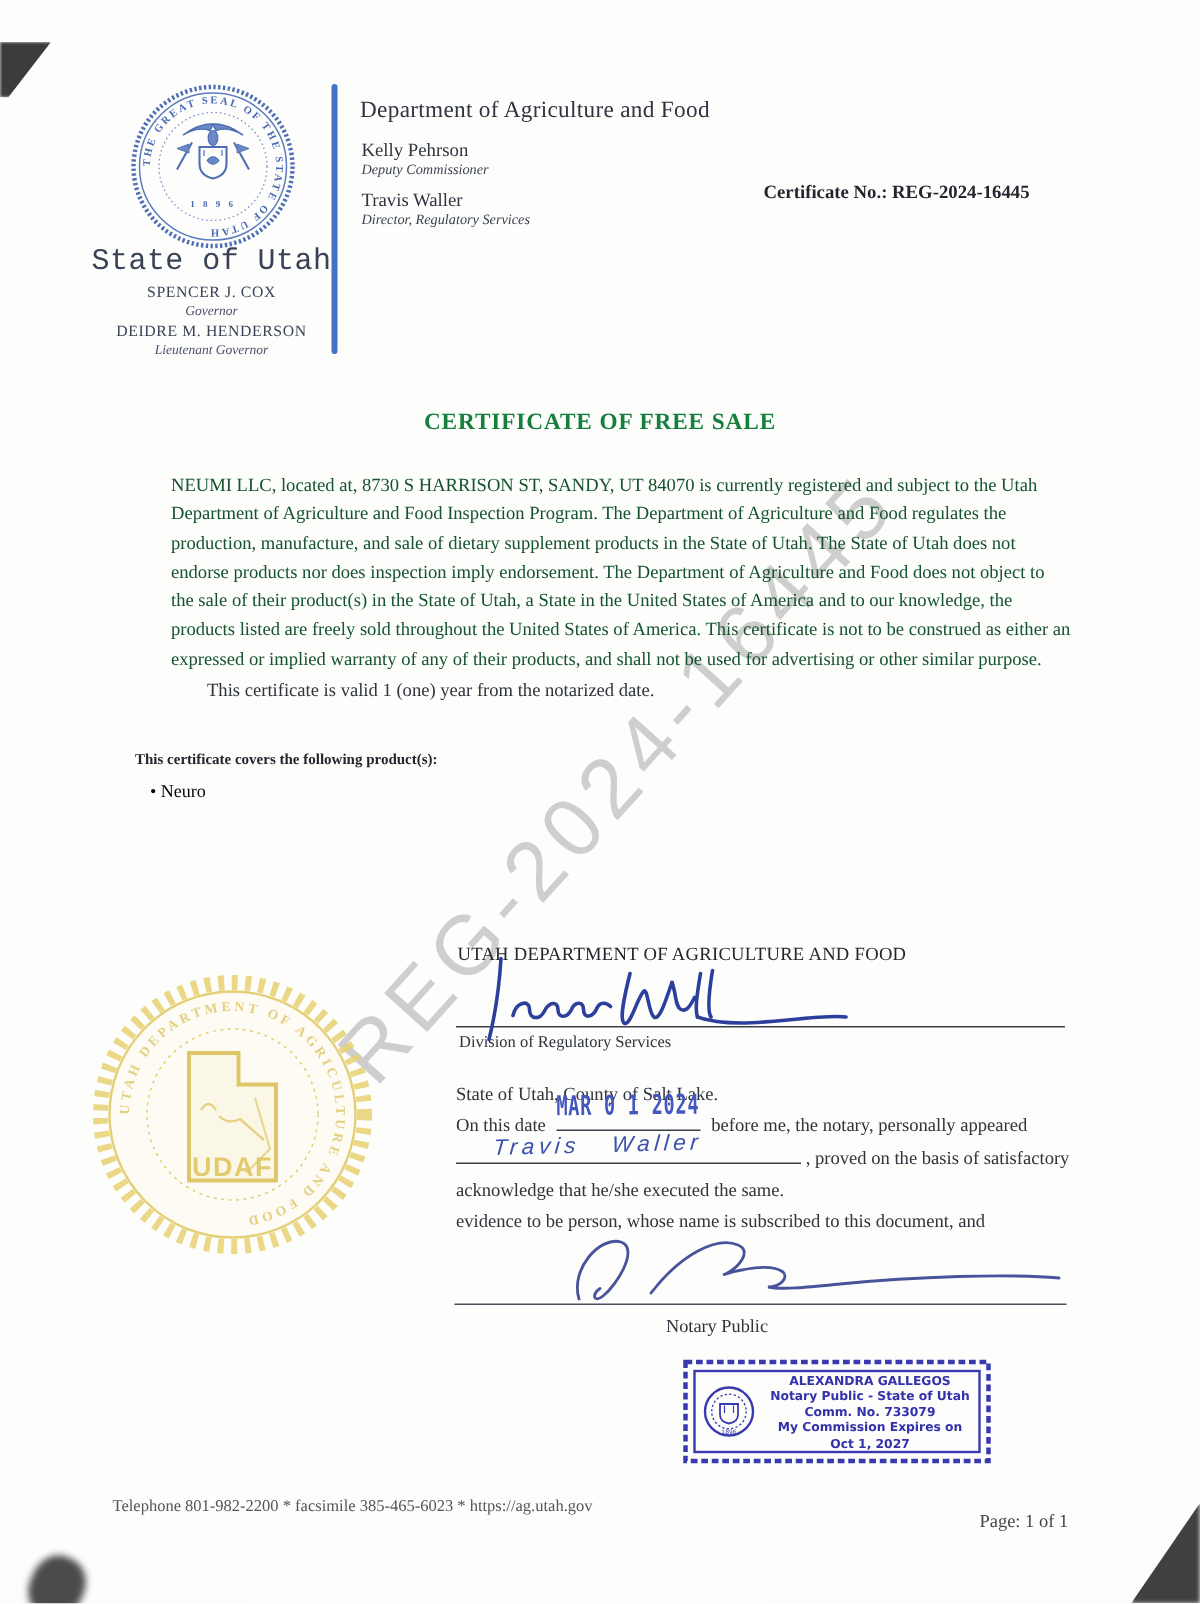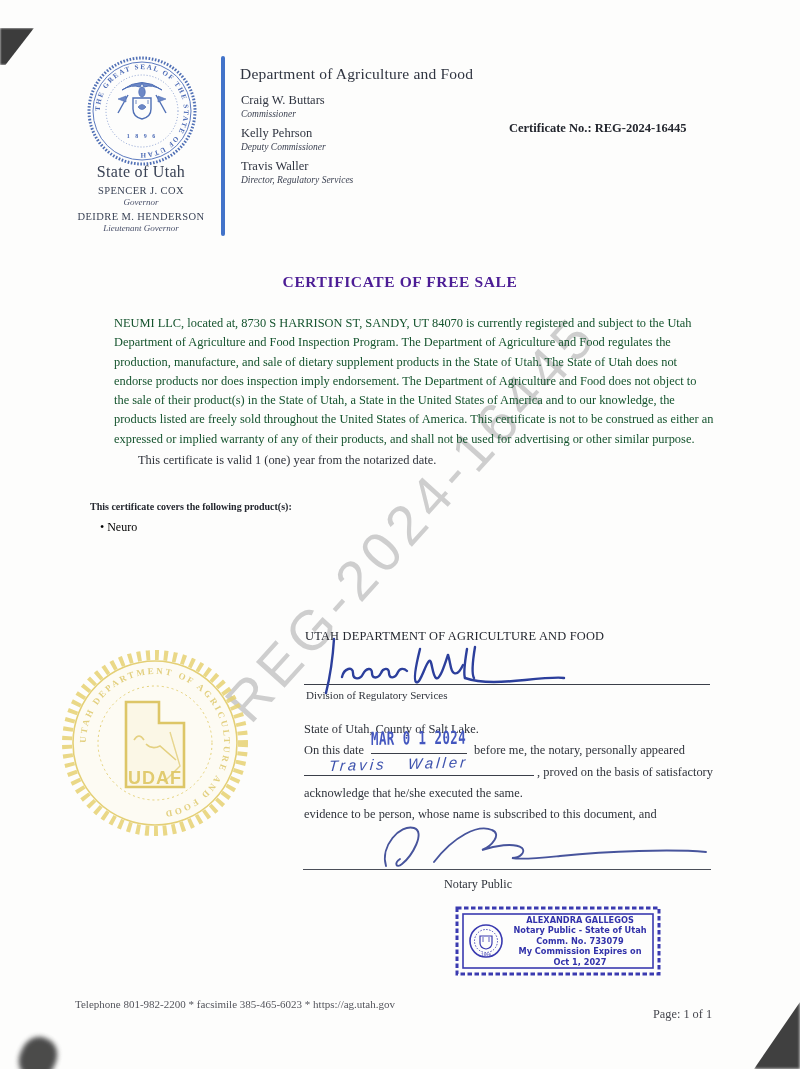--- a/index.html
+++ b/index.html
@@ -5,33 +5,33 @@
   * { margin:0; padding:0; box-sizing:border-box; }
   html,body { background:#ffffff; }
   body { font-family:"Liberation Serif", serif; }
   #page {
     position:relative; width:800px; height:1069px; margin:0 auto;
     background:#fdfdfc; overflow:hidden; color:#30343c;
   }
   
   .state-seal { position:absolute; left:86px; top:54px; width:112px; height:114px; }
   .gov-block { position:absolute; left:60px; top:163px; width:162px; text-align:center; color:#3a4356; }
-  .gov-state { font-size:16px; letter-spacing:.3px; }
+  .gov-state { font-size:20px; letter-spacing:.3px;font-family:Liberation Mono, monospace; }
   .gov-name  { font-size:10.5px; margin-top:4px; letter-spacing:.4px; }
   .gov-title { font-size:9px; font-style:italic; margin-top:1px; color:#49506a; }
   .v-divider { position:absolute; left:221px; top:56px; width:3.5px; height:180px; background:#4273c9; border-radius:2px; }
   .dept-title { position:absolute; left:240px; top:65px; font-size:15.5px; color:#2f3440; letter-spacing:.2px; }
   .officials { position:absolute; left:241px; top:93px; width:260px; }
   .official { margin-bottom:7px; }
   .official-name { font-size:12.5px; color:#2f3440; }
   .official-role { font-size:9.5px; font-style:italic; color:#3c4252; margin-top:1px; }
   .cert-no { position:absolute; left:509px; top:121px; font-size:12.5px; font-weight:bold; color:#23262e; }
   
   .doc-title { position:absolute; left:0; top:273px; width:800px; text-align:center;
-               font-size:15.5px; font-weight:bold; letter-spacing:.6px; color:#4c1d95; }
+               font-size:15.5px; font-weight:bold; letter-spacing:.6px; color:#15803d; }
   .body-wrap { position:absolute; left:90px; top:314px; width:624px; z-index:2; }
   .body-par { font-size:12.4px; line-height:19.3px; color:#14532d;margin-left:24px; }
   .validity { font-size:12.4px; line-height:19.3px; color:#2f333b; text-indent:48px; margin-top:2px; }
   .products-head { position:absolute; left:90px; top:501px; font-size:10px; font-weight:bold; color:#23262e; z-index:2; }
   .product-item { position:absolute; left:100px; top:520px; font-size:12px; color:#000000; z-index:2; }
   
   .watermark { position:absolute; left:128px; top:486px; width:566px; text-align:center; z-index:1;
     font-family:"Liberation Sans", sans-serif; font-size:56px; letter-spacing:6px;
     color:rgba(150,150,152,.46); transform:rotate(-48deg); white-space:nowrap; }
   
@@ -107,24 +107,20 @@
     <div class="gov-name">DEIDRE M. HENDERSON</div>
     <div class="gov-title">Lieutenant Governor</div>
   </div>
 
   <div class="v-divider"></div>
 
   <div class="dept-title">Department of Agriculture and Food</div>
 
   <div class="officials">
     <div class="official">
-      <div class="official-name">Craig W. Buttars</div>
-      <div class="official-role">Commissioner</div>
-    </div>
-    <div class="official">
       <div class="official-name">Kelly Pehrson</div>
       <div class="official-role">Deputy Commissioner</div>
     </div>
     <div class="official">
       <div class="official-name">Travis Waller</div>
       <div class="official-role">Director, Regulatory Services</div>
     </div>
   </div>
 
   <div class="cert-no">Certificate No.: REG-2024-16445</div>

